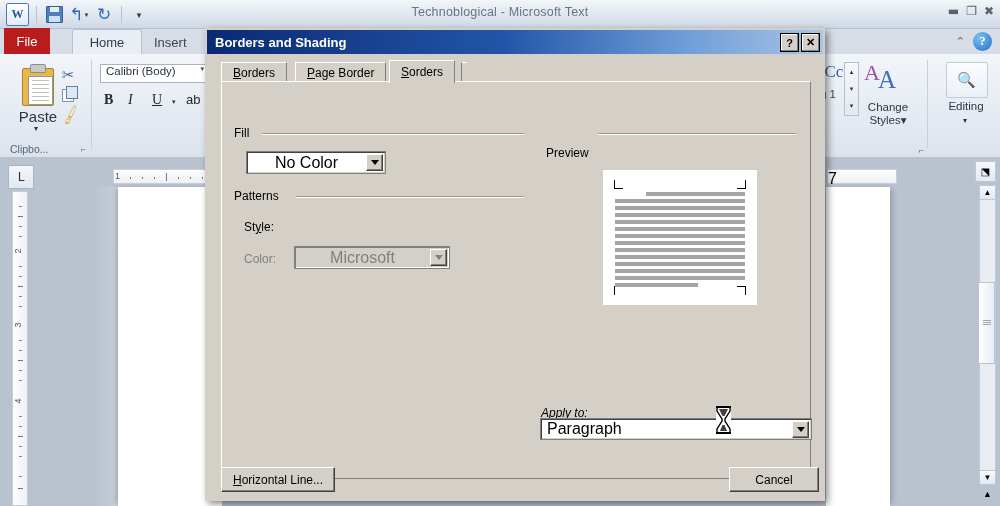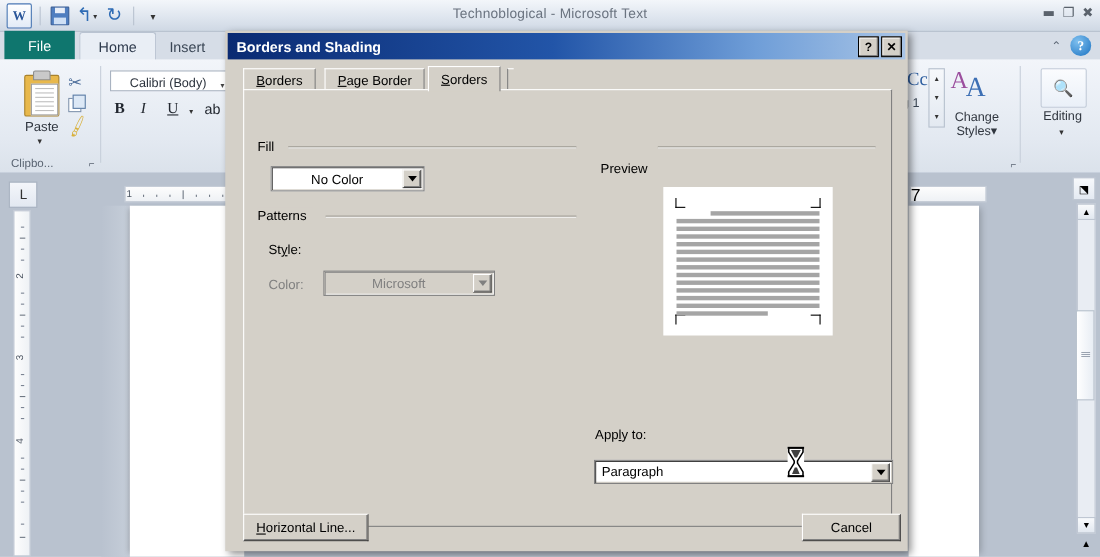--- a/index.html
+++ b/index.html
@@ -35,21 +35,21 @@
   .word-title{
     position:absolute;left:0;top:5px;width:1000px;text-align:center;
     font-size:12.5px;color:#6b7480;letter-spacing:.2px;
   }
   .win-ctrls{position:absolute;right:6px;top:4px;display:flex;gap:7px;align-items:center;}
   .win-ctrls span{font-size:12px;color:#5a626c;font-family:"DejaVu Sans",sans-serif;}
 
   
   .ribbon-tabs{position:absolute;left:0;top:28px;width:1000px;height:26px;}
   .tab-file{
-    position:absolute;left:4px;top:0;width:64px;height:26px;background:#0f766e;
+    position:absolute;left:4px;top:0;width:46px;height:26px;background:#b91c1c;
     color:#fff;font-size:13px;display:flex;align-items:center;justify-content:center;
   }
   .tab-home{
     position:absolute;left:72px;top:1px;width:68px;height:25px;
     background:#e9eef5;border:1px solid #b9c3d1;border-bottom:none;border-radius:3px 3px 0 0;
     color:#2f3b4d;font-size:13px;display:flex;align-items:center;justify-content:center;
   }
   .tab-insert{
     position:absolute;left:146px;top:3px;height:23px;padding:0 8px;
     color:#3a4655;font-size:13px;display:flex;align-items:center;
@@ -70,33 +70,33 @@
   .grp{position:absolute;top:0;height:103px;}
   .grp-label{position:absolute;bottom:2px;font-size:10.5px;color:#5b6573;margin-top:27px;}
   .grp-div{position:absolute;top:6px;width:1px;height:88px;background:#c7cfda;}
 
   .clipboard-grp{left:4px;width:88px;}
   .paste-ico{position:absolute;left:16px;top:10px;width:36px;height:42px;}
   .clip-board{position:absolute;left:2px;top:4px;width:30px;height:36px;background:#e8b84b;border:1px solid #a9822c;border-radius:2px;}
   .clip-clasp{position:absolute;left:10px;top:0px;width:14px;height:7px;background:#c9c9c9;border:1px solid #8d8d8d;border-radius:2px 2px 0 0;}
   .clip-page{position:absolute;left:8px;top:12px;width:23px;height:27px;background:#fff;border:1px solid #9a9a9a;}
   .clip-page i{display:block;height:1px;background:#bfbfbf;margin:3px 3px 0 3px;}
-  .paste-txt{position:absolute;left:8px;top:54px;width:52px;text-align:center;font-size:12px;color:#30363f;}
+  .paste-txt{position:absolute;left:8px;top:54px;width:52px;text-align:center;font-size:15px;color:#30363f;}
   .paste-arrow{position:absolute;left:30px;top:70px;font-size:8px;color:#333;}
   .scissors{position:absolute;left:58px;top:12px;font-size:15px;color:#4c6d9a;font-family:"DejaVu Sans",sans-serif;}
   .copy-ico{position:absolute;left:58px;top:32px;width:15px;height:15px;}
   .copy-ico b{position:absolute;left:0;top:3px;width:10px;height:11px;background:#fff;border:1px solid #7f93ad;}
   .copy-ico i{position:absolute;left:4px;top:0;width:10px;height:11px;background:#dce8f6;border:1px solid #5d7da6;}
   .brush{position:absolute;left:57px;top:52px;font-size:15px;color:#d8b03a;font-family:"DejaVu Sans",sans-serif;transform:rotate(-20deg);}
 
   .font-grp{left:96px;width:120px;}
   .font-name{
     position:absolute;left:4px;top:10px;width:108px;height:19px;background:#fff;
     border:1px solid #a9b3c1;font-size:11.5px;color:#2b323c;
-    display:flex;align-items:flex-end;padding-left:17px;box-sizing:border-box;
+    display:flex;align-items:flex-start;padding-left:5px;box-sizing:border-box;
   }
   .font-name .dd{position:absolute;right:3px;font-size:7px;color:#444;}
   .bold,.italic,.under{position:absolute;top:38px;font-size:14px;color:#22272f;}
   .bold{left:8px;font-weight:bold;font-family:"Liberation Serif",serif;}
   .italic{left:32px;font-style:italic;font-family:"Liberation Serif",serif;}
   .under{left:56px;text-decoration:underline;font-family:"Liberation Serif",serif;}
   .u-arrow{position:absolute;left:76px;top:44px;font-size:7px;color:#333;}
   .strike{position:absolute;left:90px;top:38px;font-size:13px;color:#22272f;}
 
   .styles-grp{left:818px;width:110px;}
@@ -208,21 +208,21 @@
   }
   
   .gtitle{position:absolute;font-size:12px;color:#000;background:#d4d0c8;padding-right:5px;z-index:2;}
   .gline{position:absolute;height:1px;background:#9b978f;border-bottom:1px solid #fff;}
   
   .combo{
     position:absolute;background:#fff;border:1px solid #808080;
     box-shadow:inset 1px 1px 0 #404040, inset -1px -1px 0 #d4d0c8;
     box-sizing:border-box;display:flex;align-items:center;
   }
-  .combo .ctxt{flex:1;font-size:12px;color:#000;text-align:center;}
+  .combo .ctxt{flex:1;font-size:16px;color:#000;text-align:center;}
   .combo .ctxt.lft{text-align:left;padding-left:6px;}
   .cbtn{
     width:17px;height:17px;margin-right:2px;background:#d4d0c8;
     border:1px solid #fff;border-right-color:#404040;border-bottom-color:#404040;
     box-shadow:inset -1px -1px 0 #808080;
     display:flex;align-items:center;justify-content:center;box-sizing:border-box;
   }
   .cbtn i{border-left:4px solid transparent;border-right:4px solid transparent;border-top:5px solid #000;}
   .cbtn.dis i{border-top-color:#808080;}
   .swatch{width:17px;height:15px;background:#fff;border:1px solid #000;margin-left:4px;}
@@ -515,21 +515,21 @@
         <i style="width: 100%; background: rgb(165, 165, 165);"></i>
         <i style="width: 100%; background: rgb(165, 165, 165);"></i>
         <i style="width: 100%; background: rgb(165, 165, 165);"></i>
         <i style="width: 100%; background: rgb(165, 165, 165);"></i>
         <i style="width: 100%; background: rgb(165, 165, 165);"></i>
         <i style="width: 100%; background: rgb(165, 165, 165);"></i>
         <i style="width: 64%; background: rgb(165, 165, 165);"></i>
       </div>
   </div>
 
-  <div class="lbl" style="left:334px;top:358px;">App<u>l</u>y to:</div>
+  <div class="lbl" style="left:334px;top:376px;font-style:italic;">App<u>l</u>y to:</div>
   <div class="combo" style="left:333px;top:388px;width:272px;height:22px;">
     <span class="ctxt lft">Paragraph</span>
     <span class="cbtn">
         <i></i>
       </span>
   </div>
 
 
   <div class="pbtn" style="left:14px;top:437px;width:114px;">
       <u>H</u>

